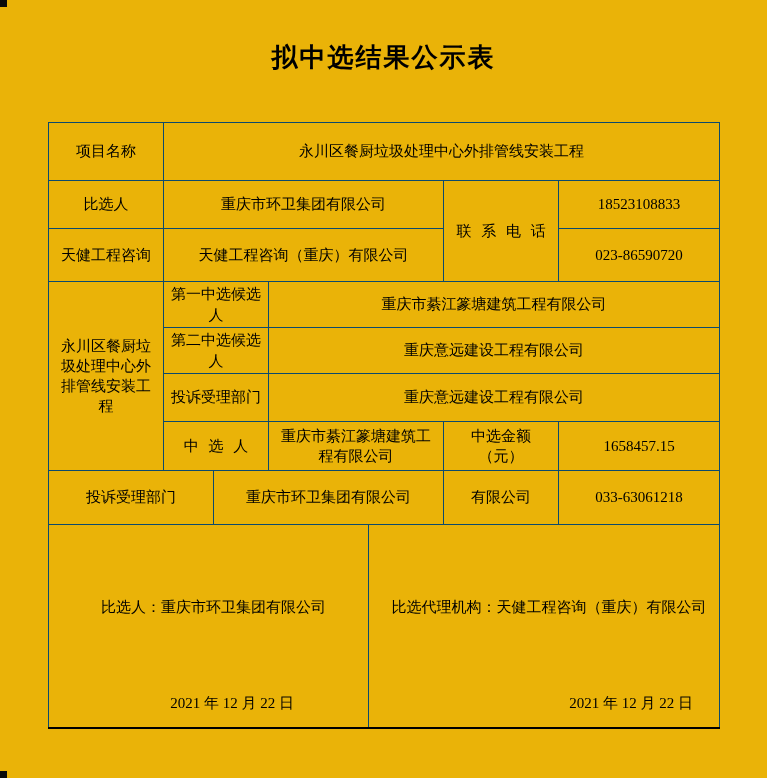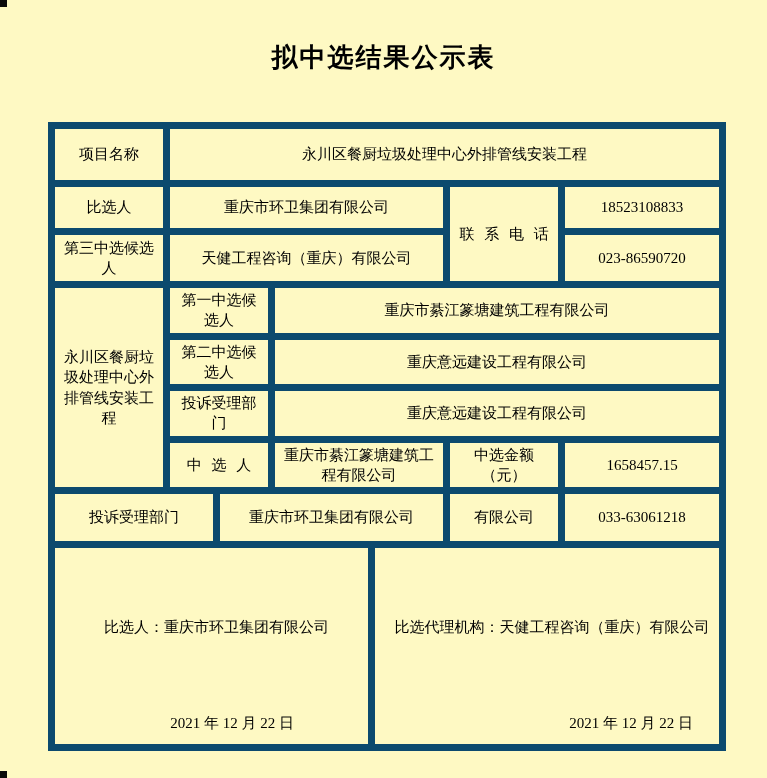--- a/index.html
+++ b/index.html
@@ -9,21 +9,21 @@
     width: 767px;
     height: 778px;
     position: relative;
     font-family: "Liberation Serif", "DejaVu Serif", serif;
     color: #000;
   }
   .page {
     position: relative;
     width: 767px;
     height: 778px;
-    background: #fef9c3;
+    background: #eab308;
     overflow: hidden;
   }
   .doc-title {
     position: absolute;
     top: 40px;
     left: 0;
     width: 767px;
     text-align: center;
     font-size: 26px;
     font-weight: bold;
@@ -41,21 +41,21 @@
     position: absolute;
     left: 48px;
     top: 122px;
     width: 671px;
     border-collapse: collapse;
     table-layout: fixed;
     border: 1px solid #000;
     border-bottom: 2px solid #000;
   }
   table.results td {
-    border: 7px solid #0c4a6e;
+    border: 1px solid #0c4a6e;
     text-align: center;
     vertical-align: middle;
     font-size: 15px;
     line-height: 1.35;
     padding: 2px 6px;
     overflow: hidden;
   }
   td.group-label { padding: 0 12px; }
   td.cand-label  { padding: 0 14px; }
   td.winner-value { padding: 0 12px; }
@@ -117,21 +117,21 @@
     </tr>
 
     <tr style="height:48px">
       <td>比选人</td>
       <td colspan="4">重庆市环卫集团有限公司</td>
       <td rowspan="2" class="spaced">联 系 电 话</td>
       <td class="num">18523108833</td>
     </tr>
 
     <tr style="height:53px">
-      <td>第三中选候选人</td>
+      <td>天健工程咨询</td>
       <td colspan="4">天健工程咨询（重庆）有限公司</td>
       <td class="num">023-86590720</td>
     </tr>
 
     <tr style="height:46px">
       <td rowspan="4" class="group-label">永川区餐厨垃圾处理中心外排管线安装工程</td>
       <td colspan="2" class="cand-label">第一中选候选人</td>
       <td colspan="4">重庆市綦江篆塘建筑工程有限公司</td>
     </tr>
 

